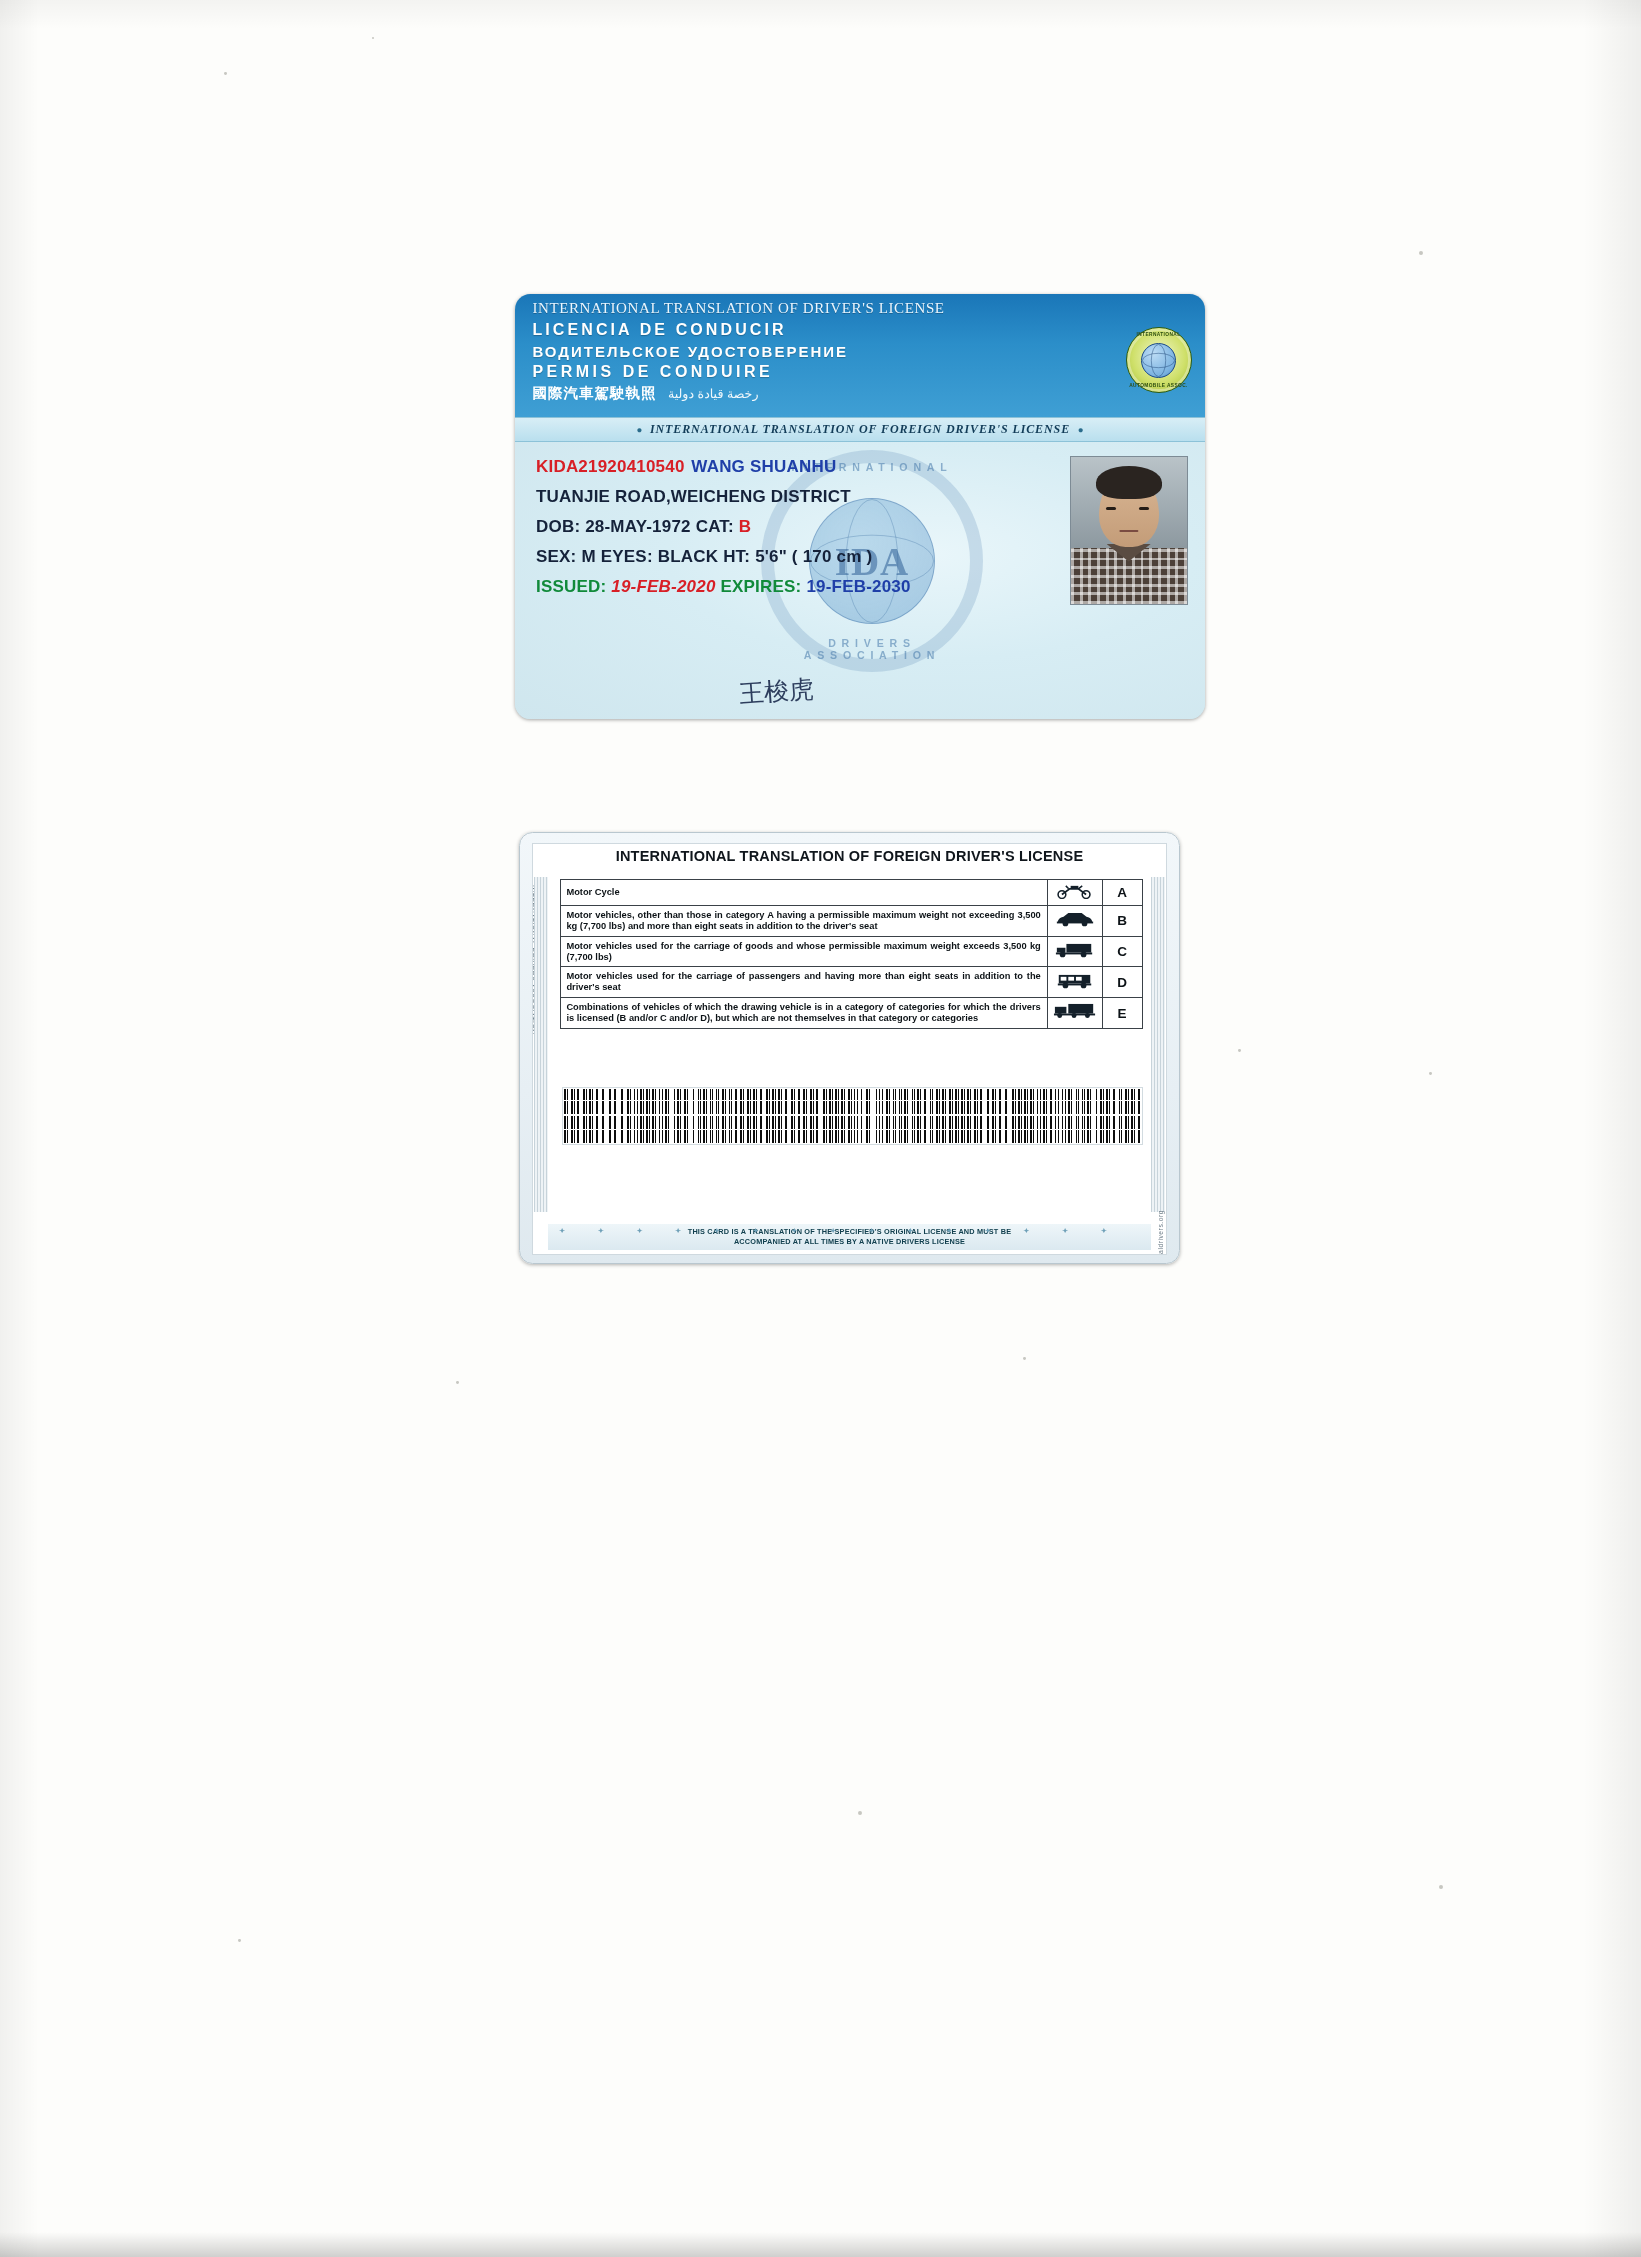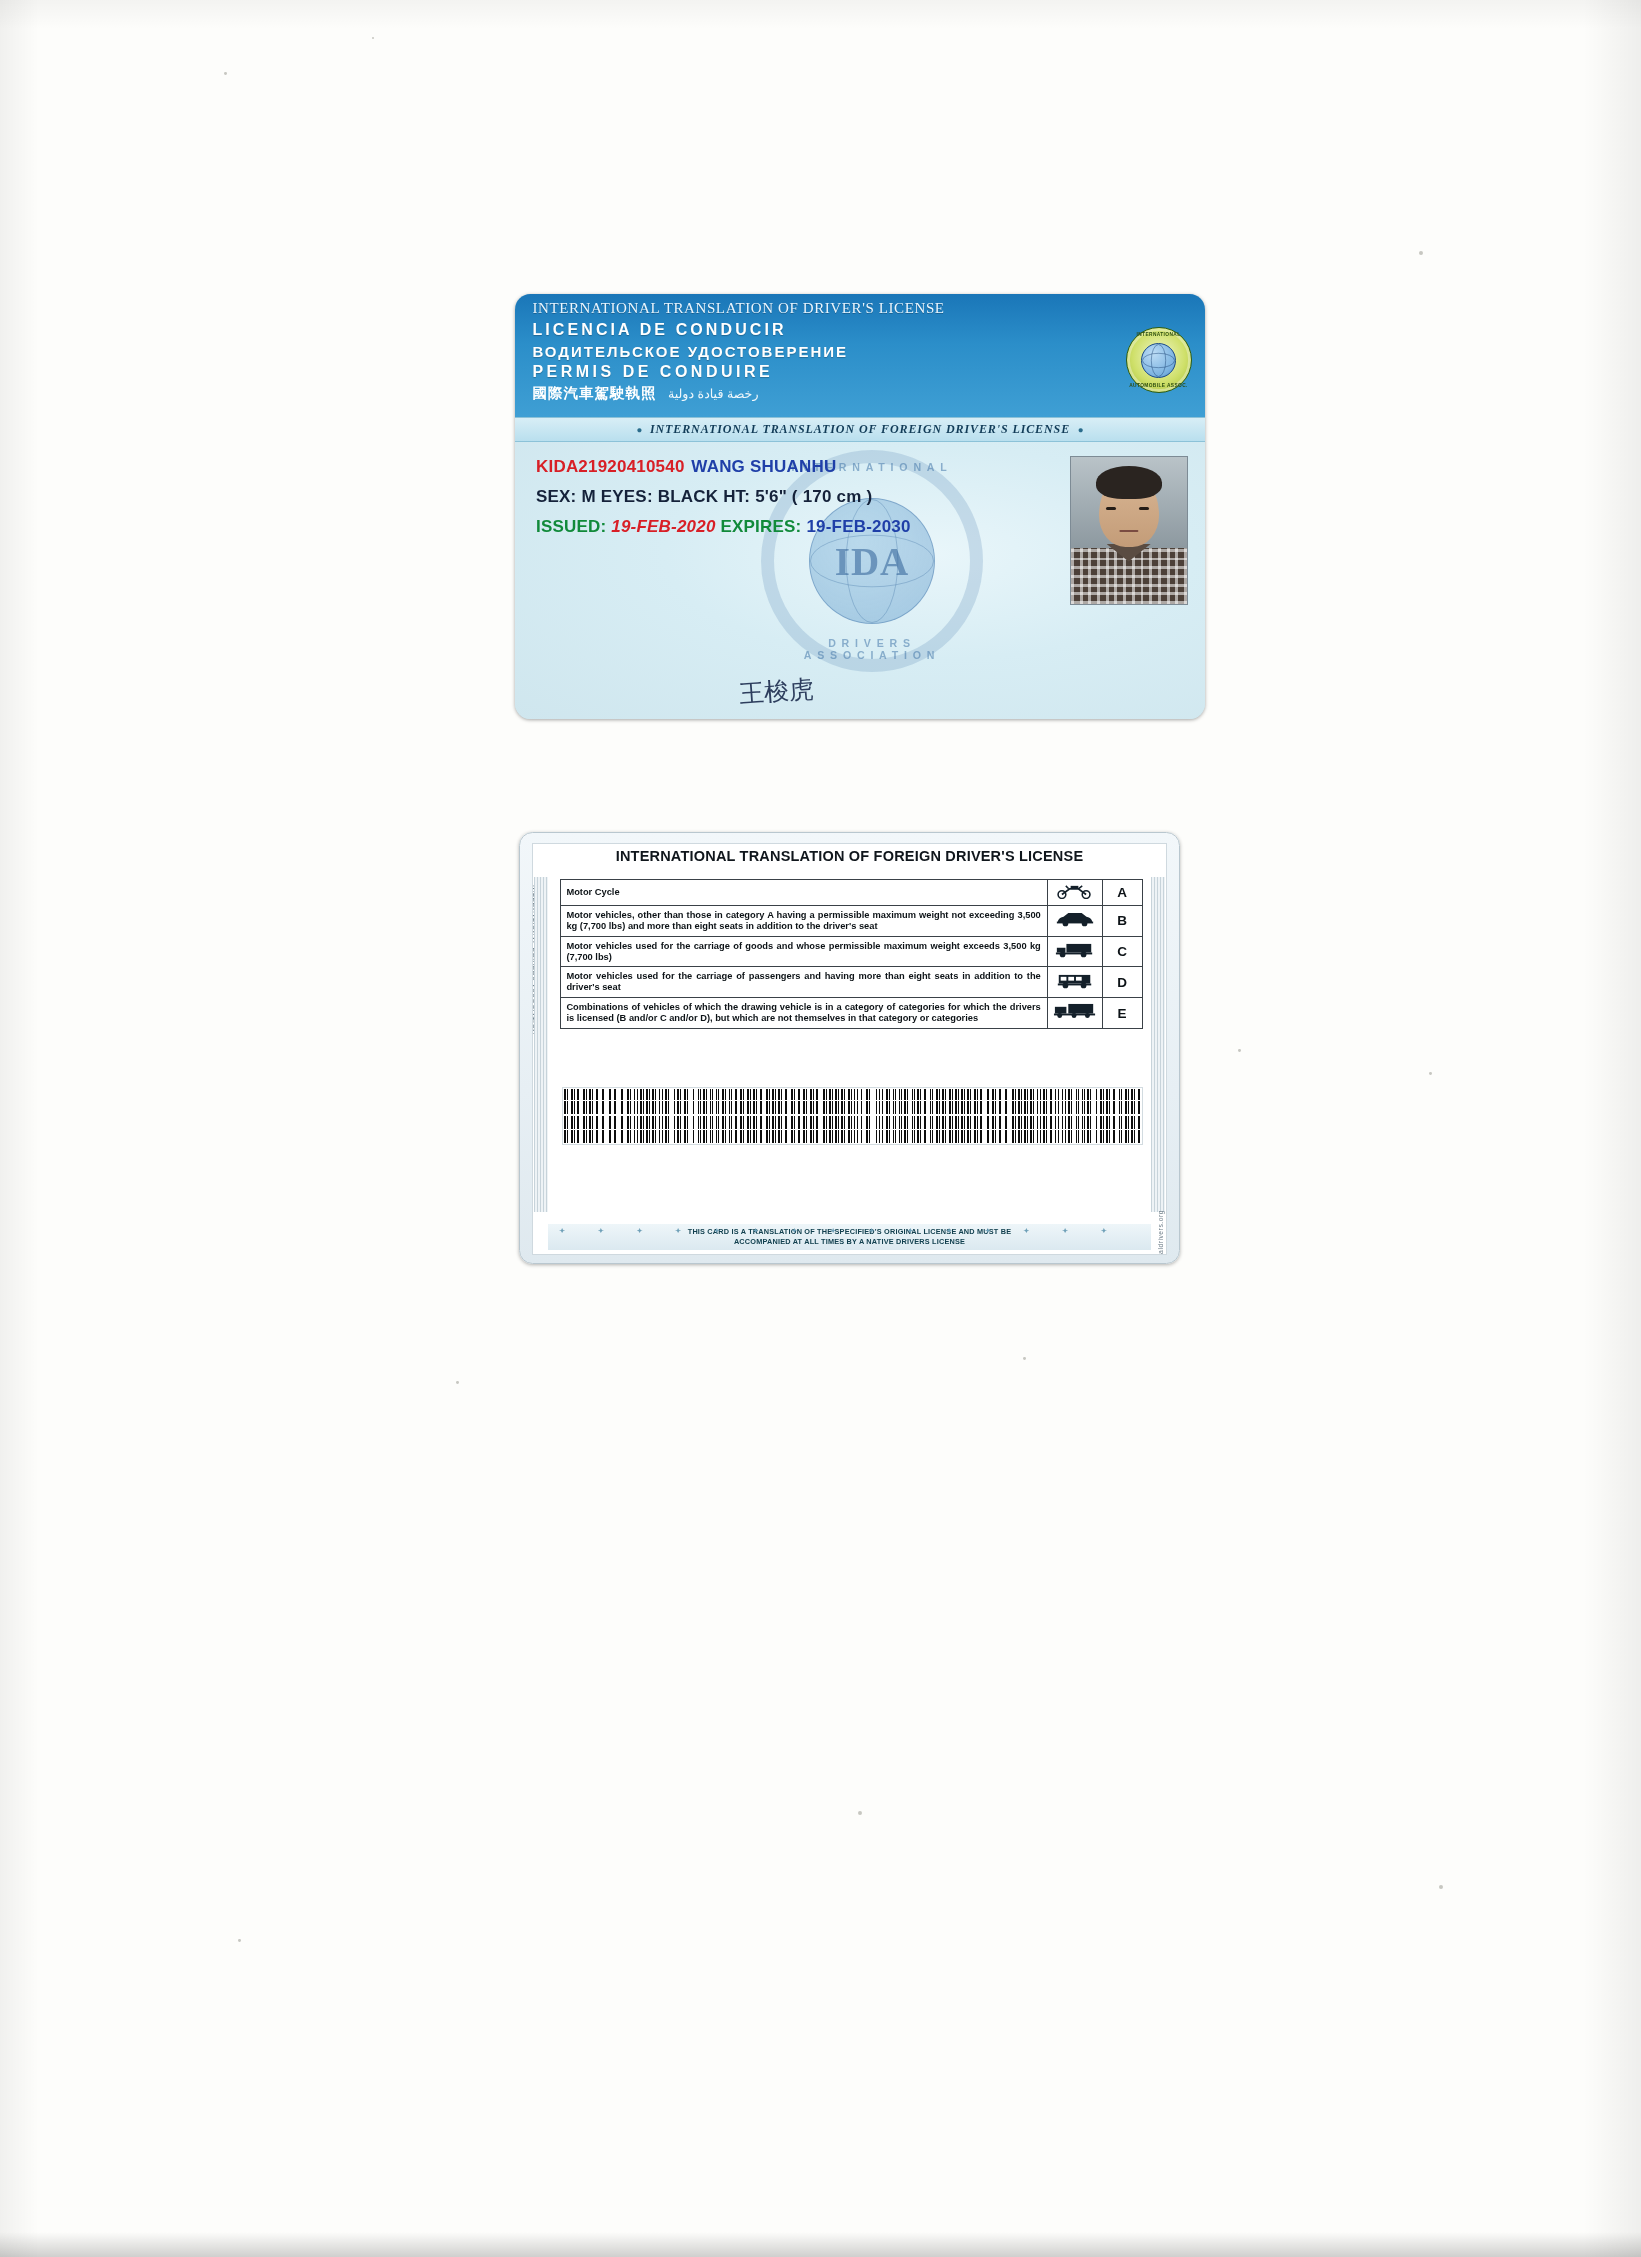--- a/index.html
+++ b/index.html
@@ -547,20 +547,27 @@
       <div class="watermark">
         <div class="wm-globe"></div>
         <div class="wm-ida">IDA</div>
         <div class="wm-arc top">INTERNATIONAL</div>
         <div class="wm-arc bot">DRIVERS ASSOCIATION</div>
       </div>
 
       <div class="front-lines">
         <div>
           <span class="lic-no">KIDA21920410540</span><span class="name">WANG SHUANHU</span>
+        </div>
+        <div>TUANJIE ROAD,WEICHENG DISTRICT</div>
+        <div>
+          <span>DOB:</span>
+          <span>28-MAY-1972</span>
+          <span>CAT:</span>
+          <span class="cat-val">B</span>
         </div>
         <div>
           <span>SEX:</span>
           <span>M</span>
           <span>EYES:</span>
           <span>BLACK</span>
           <span>HT:</span>
           <span>5'6" ( 170 cm )</span>
         </div>
         <div>

